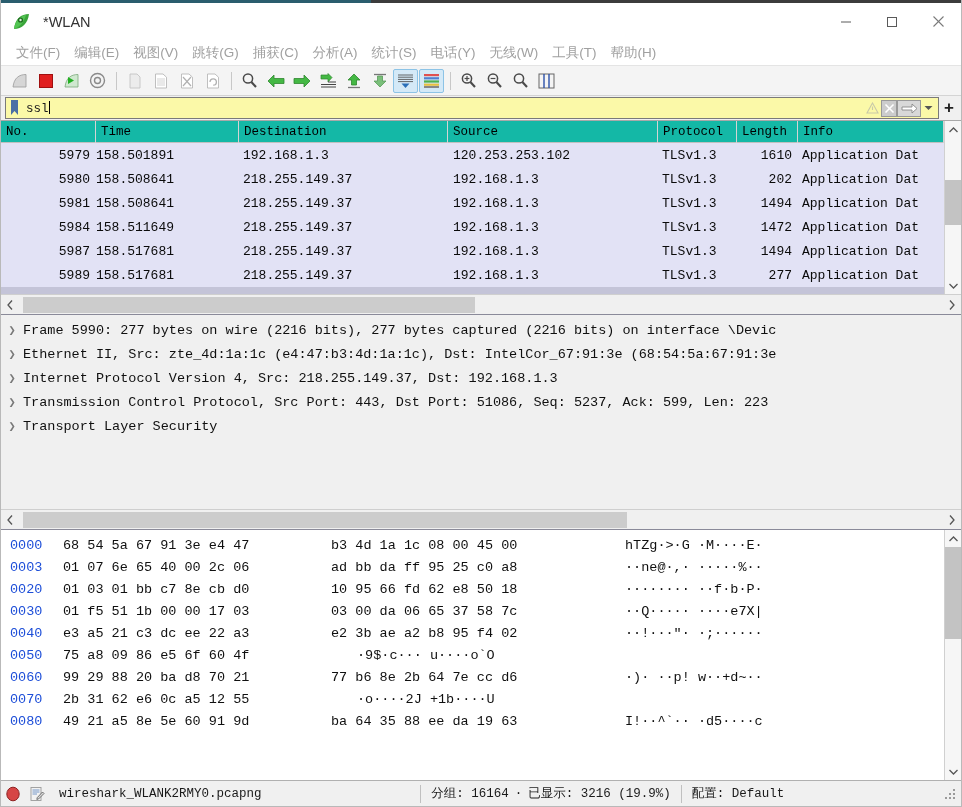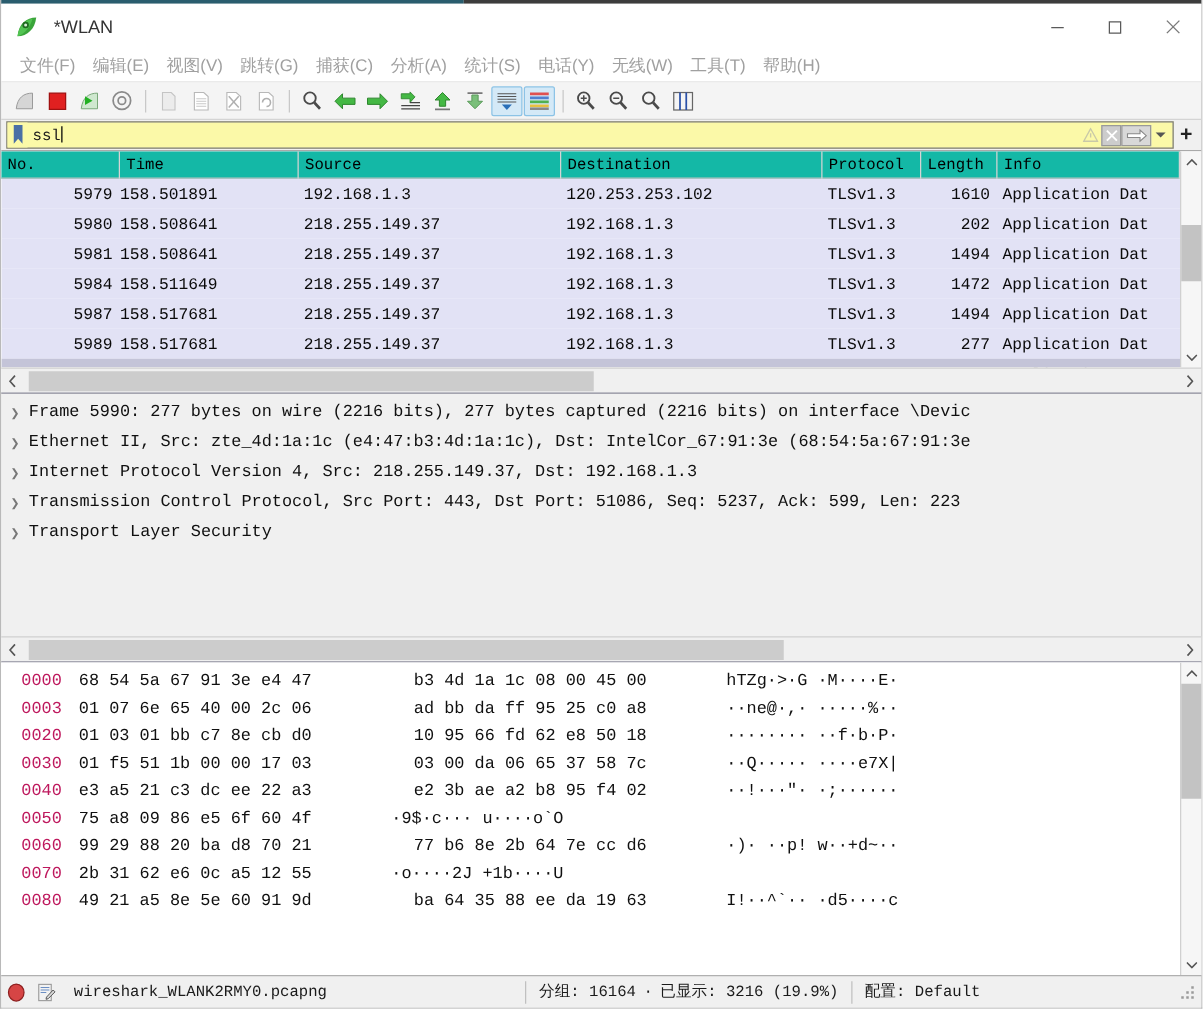--- a/index.html
+++ b/index.html
@@ -185,26 +185,26 @@
     background: #ffffff; border-top: 1px solid #8a8a99;
   }
   .hp-body { flex: 1; display: flex; overflow: hidden; background:#ffffff; }
   .hp-rows { flex: 1; overflow: hidden; padding-top: 4px; }
   .hp-row {
     height: 22px; display: flex; align-items: center;
     font-family: "Liberation Mono", monospace;
     font-size: 13.5px; color: #101010; white-space: nowrap;
   }
   .hp-off {
-    width: 62px; padding-left: 16px; color: #be185d;
+    width: 62px; padding-left: 9px; color: #1d4ed8;
     flex: 0 0 62px;
   }
   .hp-hex { width: 268px; flex: 0 0 268px; letter-spacing: 0px; }
   .hp-hex2 { width: 250px; flex: 0 0 250px; }
-  .hp-ascii { flex: 1; color: #101010; white-space: pre; }
+  .hp-ascii { flex: 1; color: #101010; white-space: pre; margin-left: 44px; }
 
   
   .statusbar {
     height: 26px; background: #f0f0f0;
     display: flex; align-items: center;
     border-top: 1px solid #b0b0b0;
     font-family: "Liberation Mono", monospace;
     font-size: 12.5px; color: #1a1a1a;
   }
   .sb-icon { width: 24px; height: 22px; display:flex; align-items:center; justify-content:center; }
@@ -444,22 +444,22 @@
     </div>
     <div class="filter-plus">+</div>
   </div>
 
   <div class="packetlist">
     <div class="pl-body">
       <div class="pl-main">
         <div class="pl-header">
           <div class="hc" style="width:95px">No.</div>
           <div class="hc" style="width:143px">Time</div>
+          <div class="hc" style="width:209px">Destination</div>
           <div class="hc" style="width:210px">Source</div>
-          <div class="hc" style="width:209px">Destination</div>
           <div class="hc" style="width:79px">Protocol</div>
           <div class="hc" style="width:61px">Length</div>
           <div class="hc" style="flex:1">Info</div>
         </div>
         <div class="pl-rows">
 
           <div class="pl-row">
             <div class="row-marker"></div>
             <div class="c c-no" style="width:83px">5979</div>
             <div class="c c-time" style="width:143px">158.501891</div>

